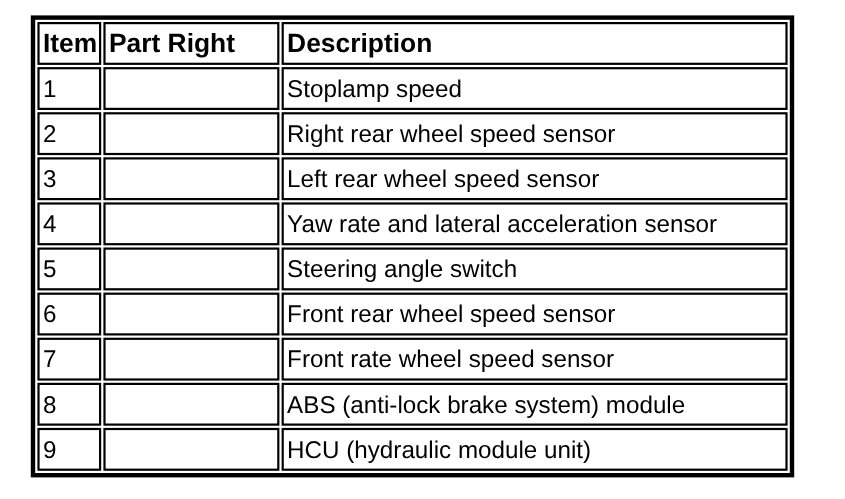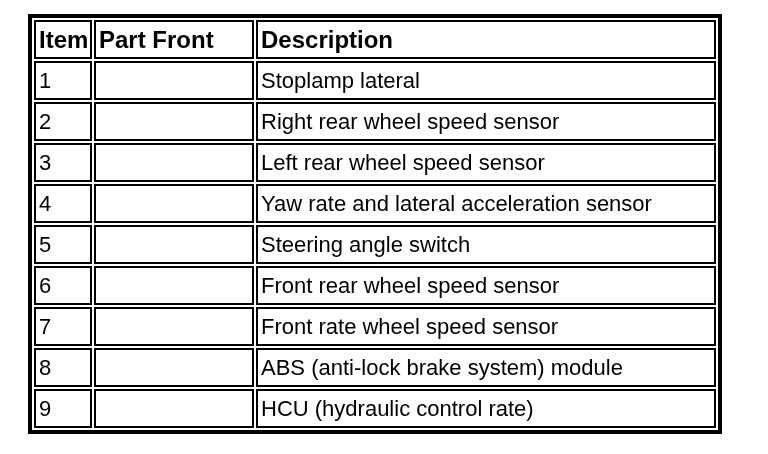--- a/index.html
+++ b/index.html
@@ -53,29 +53,29 @@
   th.col-desc  { text-align: center; }
 </style>
 </head>
 <body>
 
 <div class="page">
   <table class="parts">
     <thead>
       <tr>
         <th class="col-item">Item</th>
-        <th class="col-part">Part Front</th>
+        <th class="col-part">Part Right</th>
         <th class="col-desc">Description</th>
       </tr>
     </thead>
     <tbody>
       <tr>
         <td>1</td>
         <td></td>
-        <td>Stoplamp lateral</td>
+        <td>Stoplamp speed</td>
       </tr>
       <tr>
         <td>2</td>
         <td></td>
         <td>Right rear wheel speed sensor</td>
       </tr>
       <tr>
         <td>3</td>
         <td></td>
         <td>Left rear wheel speed sensor</td>
@@ -101,17 +101,17 @@
         <td>Front rate wheel speed sensor</td>
       </tr>
       <tr>
         <td>8</td>
         <td></td>
         <td>ABS (anti-lock brake system) module</td>
       </tr>
       <tr>
         <td>9</td>
         <td></td>
-        <td>HCU (hydraulic control rate)</td>
+        <td>HCU (hydraulic module unit)</td>
       </tr>
     </tbody>
   </table>
 </div>
 
 </body></html>

